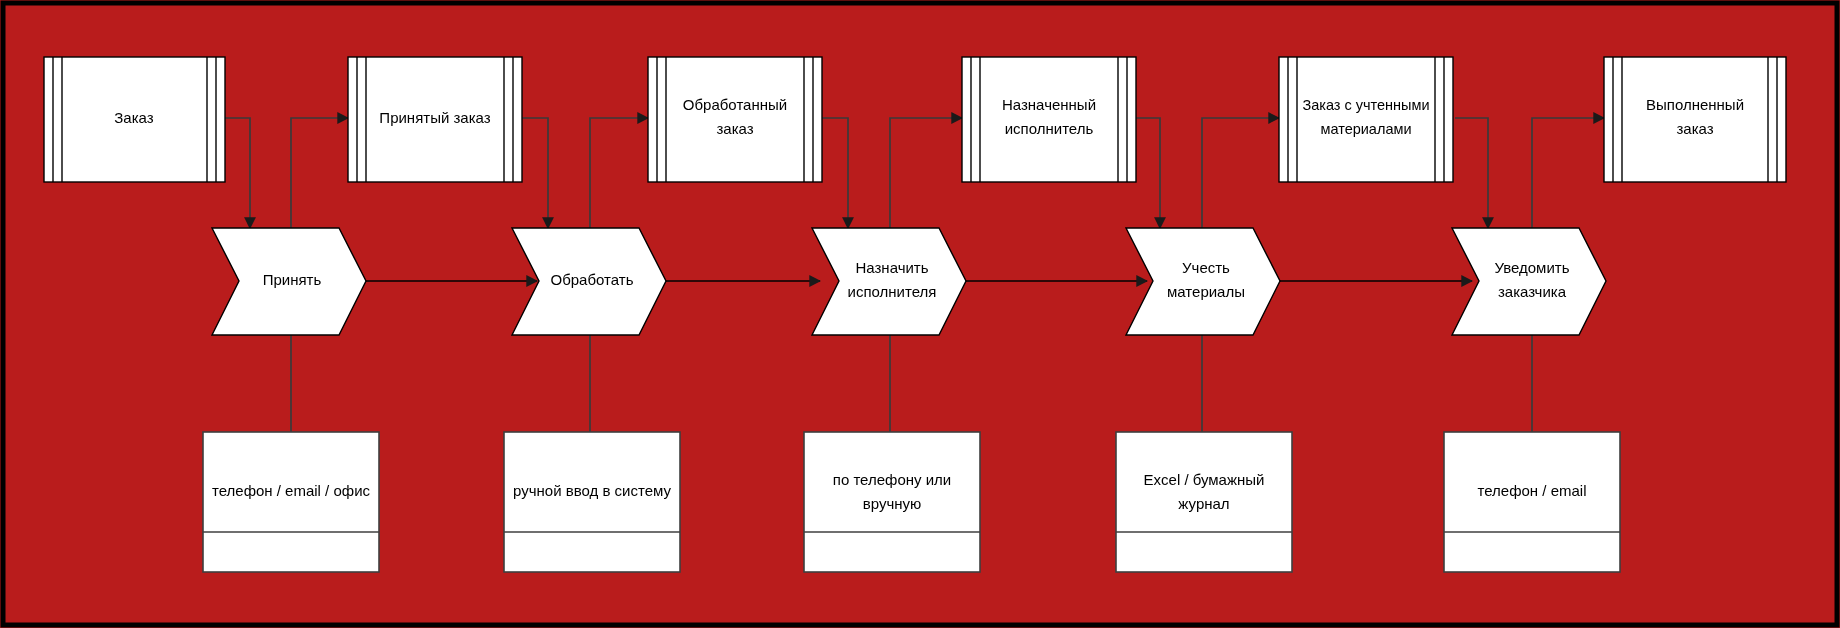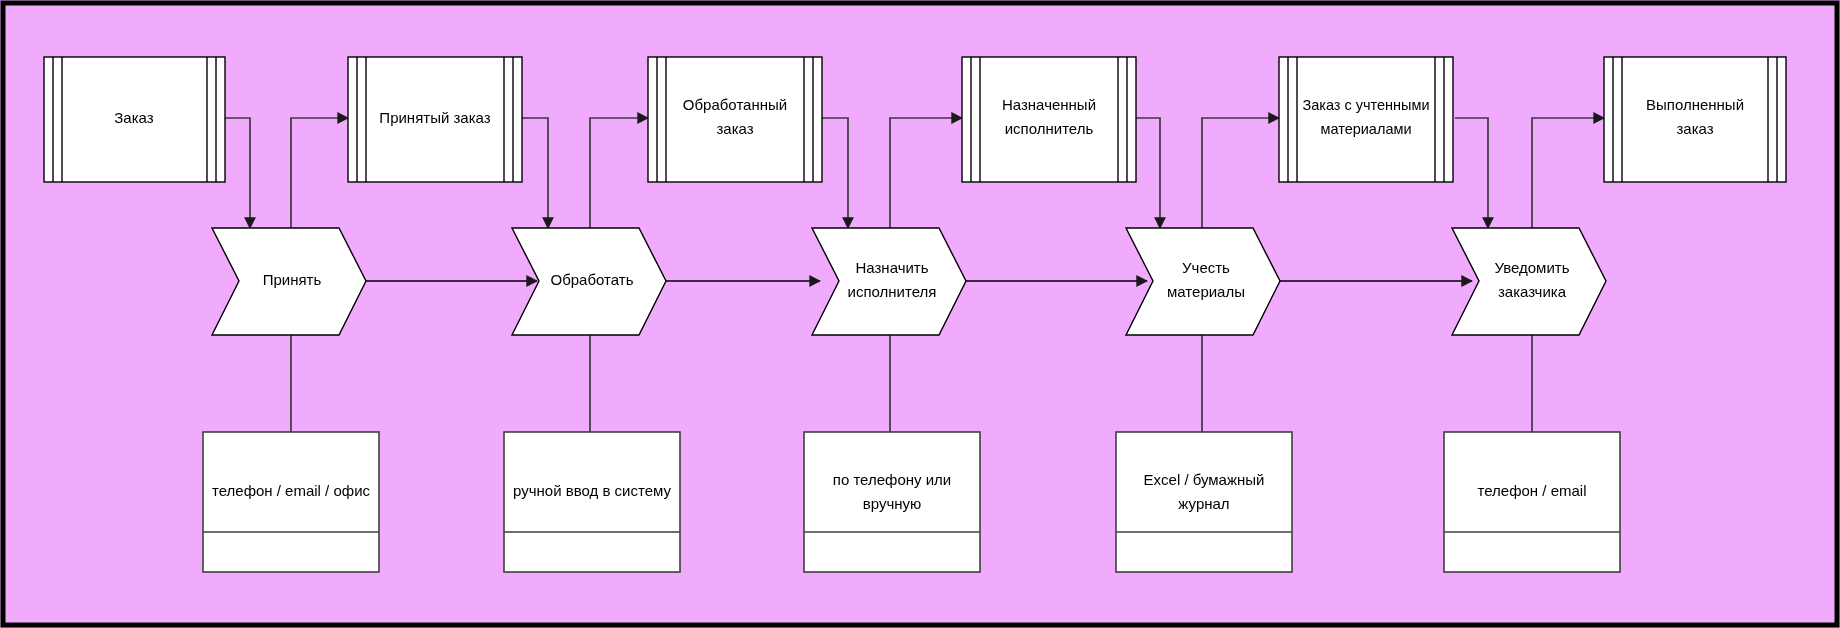--- a/index.html
+++ b/index.html
@@ -8,21 +8,21 @@
     padding: 0;
     background: #ffffff;
   }
   body {
     font-family: "Liberation Sans", sans-serif;
   }
   #canvas {
     position: relative;
     width: 1840px;
     height: 628px;
-    background: #f0abfc;
+    background: #b91c1c;
     box-sizing: border-box;
     overflow: hidden;
   }
   #diagram-svg {
     position: absolute;
     left: 0;
     top: 0;
     width: 1840px;
     height: 628px;
     display: block;

